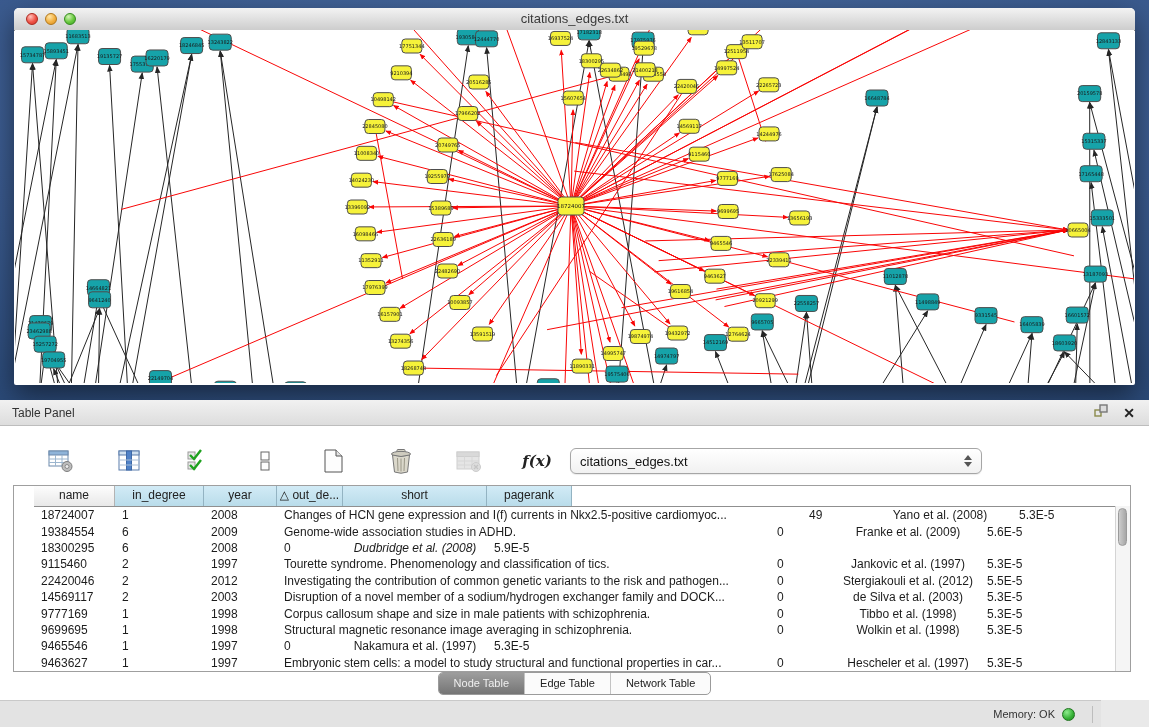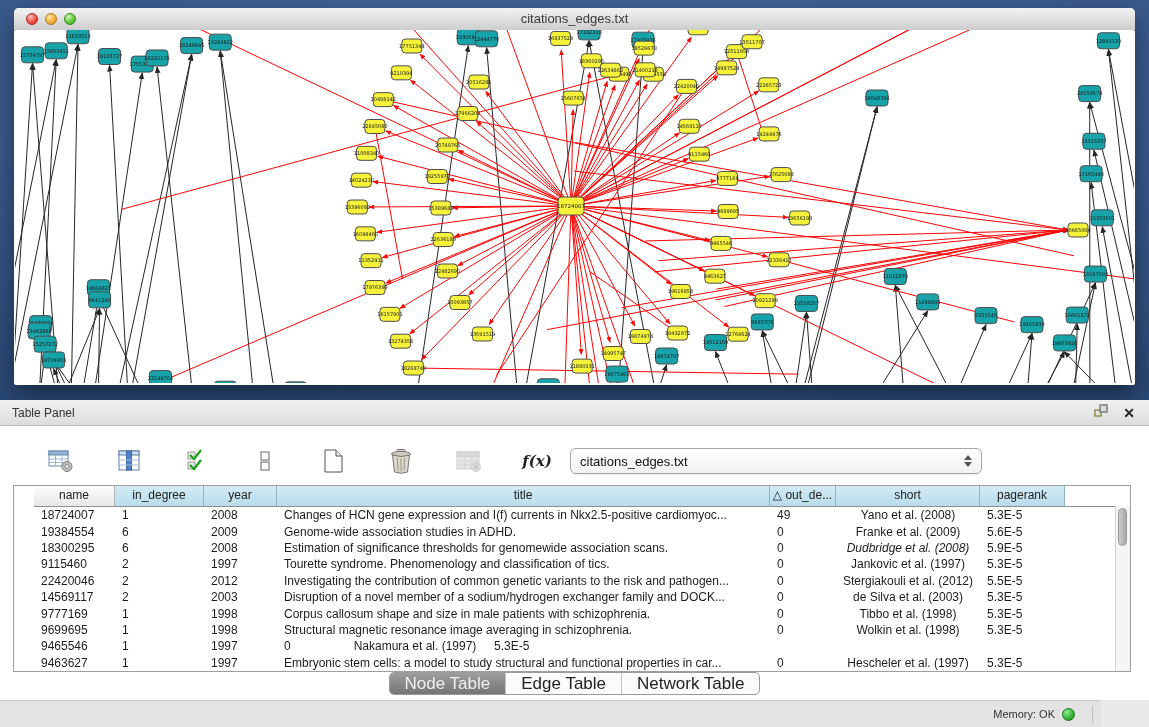--- a/index.html
+++ b/index.html
@@ -45,21 +45,21 @@
   .trow{display:flex;height:16.4px;align-items:center;background:#fff;}
   .tcell{box-sizing:border-box;padding-left:7px;font-size:12px;color:#1c1c1c;white-space:nowrap;overflow:hidden;}
   .tcell.ctr{text-align:center;padding-left:0;}
   .vscroll{position:absolute;right:0;top:20px;bottom:0;width:15px;background:#f5f5f5;border-left:1px solid #d4d4d4;box-sizing:border-box;}
   .vthumb{position:absolute;left:2px;top:2px;width:9px;height:38px;border-radius:6px;
     background:linear-gradient(90deg,#cdcdcd,#a6a6a6);border:1px solid #9a9a9a;box-sizing:border-box;}
   
   .tabsrow{position:absolute;left:0;top:272px;width:100%;display:flex;justify-content:center;}
   .seg{display:flex;border:1px solid #9b9b9b;border-radius:5px;overflow:hidden;background:#fbfbfb;height:21px;
     box-shadow:0 1px 0 rgba(255,255,255,.7);}
-  .seg-item{padding:0 15px;line-height:21px;font-size:17px;color:#222;border-left:1px solid #c3c3c3;cursor:default;text-align:center;}
+  .seg-item{padding:0 15px;line-height:21px;font-size:11px;color:#222;border-left:1px solid #c3c3c3;cursor:default;text-align:center;}
   .seg-item:first-child{border-left:none;}
   .seg-item.sel{background:linear-gradient(#9d9d9d,#757575);color:#efefef;border-left:none;}
   
   .statusbar{position:absolute;left:0;top:700px;width:1101px;height:27px;background:#e3e3e3;border-top:1px solid #c9c9c9;box-sizing:border-box;}
   .memwrap{position:absolute;right:26px;top:0;height:26px;display:flex;align-items:center;gap:7px;font-size:11px;color:#333;}
   .memdot{width:13px;height:13px;border-radius:50%;background:radial-gradient(circle at 35% 30%, #8dec8d, #35b035 60%, #238a23);
     border:1px solid #1d731d;box-sizing:border-box;}
   .sbdiv{position:absolute;right:8px;top:5px;width:1px;height:17px;background:#bdbdbd;}
 </style>
 </head>
@@ -529,50 +529,48 @@
           <span class="tri-dn"></span>
       </span>
     </div>
   </div>
 
   <div class="twrap">
     <div class="thead">
         <div class="hcell" style="width: 81px;">name</div>
         <div class="hcell hl" style="width: 89px;">in_degree</div>
         <div class="hcell hl" style="width: 73px;">year</div>
-        <div class="hcell hl" style="width: 493px;">title</div>
         <div class="hcell hl" style="width: 66px;">△ out_de...</div>
         <div class="hcell hl" style="width: 144px;">short</div>
         <div class="hcell hl" style="width: 85px;">pagerank</div>
         <div class="hcell fill"></div>
       </div>
     <div>
         <div class="trow">
           <div class="tcell" style="width: 81px;">18724007</div>
           <div class="tcell" style="width: 89px;">1</div>
           <div class="tcell" style="width: 73px;">2008</div>
           <div class="tcell" style="width: 493px;">Changes of HCN gene expression and I(f) currents in Nkx2.5-positive cardiomyoc...</div>
-          <div class="tcell" style="width: 66px;">49</div>
+          <div class="tcell" style="width: 66px; margin-left: 32px;">49</div>
           <div class="tcell ctr" style="width: 144px;">Yano et al. (2008)</div>
           <div class="tcell" style="width: 85px;">5.3E-5</div>
         </div>
         <div class="trow">
           <div class="tcell" style="width: 81px;">19384554</div>
           <div class="tcell" style="width: 89px;">6</div>
           <div class="tcell" style="width: 73px;">2009</div>
           <div class="tcell" style="width: 493px;">Genome-wide association studies in ADHD.</div>
           <div class="tcell" style="width: 66px;">0</div>
           <div class="tcell ctr" style="width: 144px;">Franke et al. (2009)</div>
           <div class="tcell" style="width: 85px;">5.6E-5</div>
         </div>
         <div class="trow">
           <div class="tcell" style="width: 81px;">18300295</div>
           <div class="tcell" style="width: 89px;">6</div>
           <div class="tcell" style="width: 73px;">2008</div>
-          <div class="tcell" style="width: 493px;">Estimation of significance thresholds for genomewide association scans.</div>
           <div class="tcell" style="width: 66px;">0</div>
           <div class="tcell ctr" style="width: 144px; font-style: italic;">Dudbridge et al. (2008)</div>
           <div class="tcell" style="width: 85px;">5.9E-5</div>
         </div>
         <div class="trow">
           <div class="tcell" style="width: 81px;">9115460</div>
           <div class="tcell" style="width: 89px;">2</div>
           <div class="tcell" style="width: 73px;">1997</div>
           <div class="tcell" style="width: 493px;">Tourette syndrome. Phenomenology and classification of tics.</div>
           <div class="tcell" style="width: 66px;">0</div>

